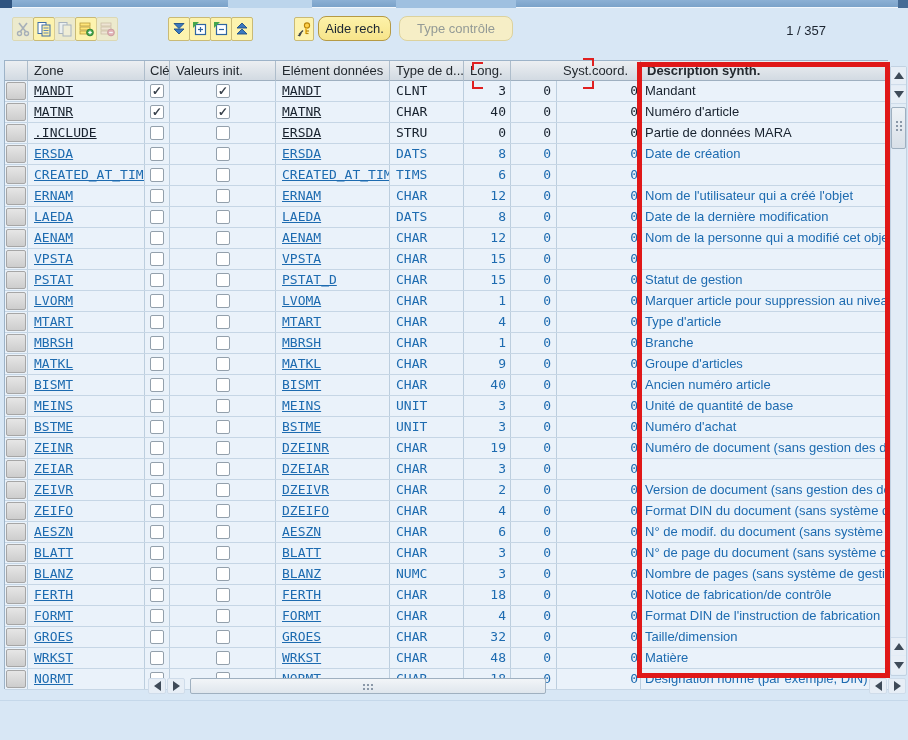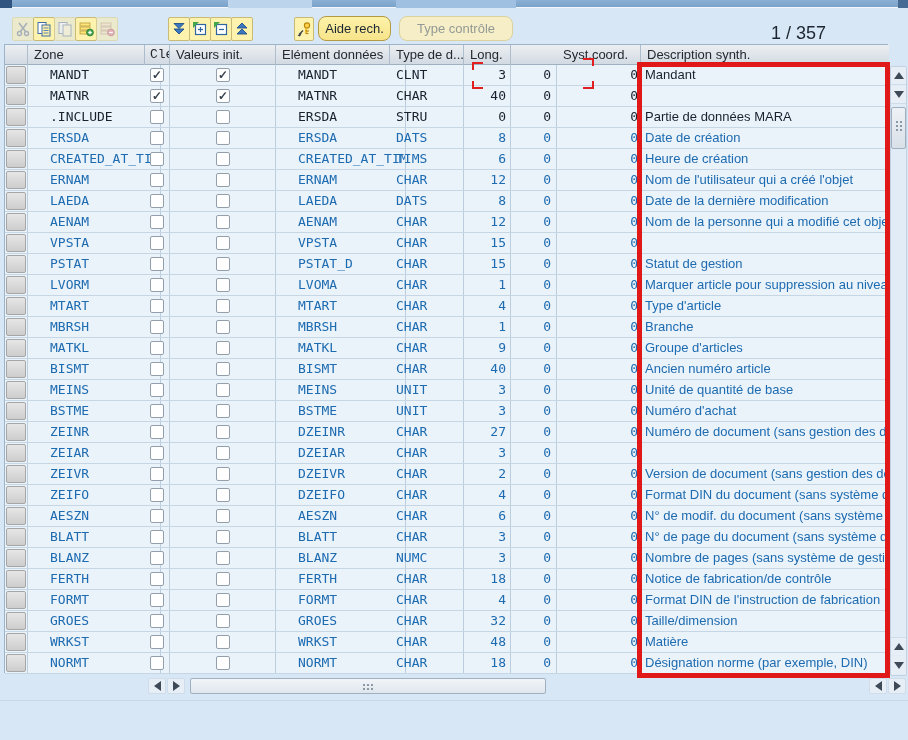--- a/index.html
+++ b/index.html
@@ -17,24 +17,24 @@
 
   
   .toolbar { position:absolute; left:0; top:10px; width:908px; height:36px; }
   .tbtn { position:absolute; top:7px; width:22px; height:24px; background:#fdf3ae;
       border:1px solid #c9ba76; border-radius:2px; display:flex; align-items:center; justify-content:center; cursor:pointer; }
   .tbtn.disabled { background:#f3ecc0; border-color:#ddd3a0; opacity:.75; }
   .txtbtn { position:absolute; top:6px; height:25px; border-radius:8px; font-size:13px;
       display:flex; align-items:center; justify-content:center; cursor:pointer; }
   .btn-aide { left:318px; width:73px; background:linear-gradient(#fdf2a9,#f7e48a); border:1px solid #b59a45; color:#1d2733; }
   .btn-type { left:399px; width:114px; background:#f6eec6; border:1px solid #dcd29e; color:#939a96; }
-  .counter { position:absolute; left:740px; top:13px; width:86px; text-align:right; font-size:18px; color:#1c2530; }
+  .counter { position:absolute; left:740px; top:13px; width:86px; text-align:right; font-size:13px; color:#1c2530; }
 
   
-  .tablewrap { position:absolute; left:4px; top:44px; width:884px; height:629px;
+  .tablewrap { position:absolute; left:4px; top:60px; width:884px; height:629px;
       background:#eaf2fa; border:1px solid #9db3c8; border-right:none; }
 
   .hrow { position:absolute; left:0; top:0; width:884px; height:20px;
       background:linear-gradient(#eceff2,#d2dae2); border-bottom:1px solid #9fb0c0; }
   .hcell { position:absolute; top:0; height:20px; font-size:13px; color:#23292f; line-height:19px;
       padding-left:6px; border-right:1px solid #aebdcb; overflow:hidden; white-space:nowrap; cursor:pointer; }
 
   .rows { position:absolute; left:0; top:20px; width:884px; height:609px; }
   .trow { position:relative; width:884px; height:21px; border-bottom:1px solid #c6d6e5; background:#eaf2fa; }
   .cell { position:absolute; top:0; height:20px; line-height:20px; font-size:13px; overflow:hidden;
@@ -48,33 +48,33 @@
   .c-val  { left:165px; width:106px; }
   .c-elem { left:271px; width:114px; padding-left:6px; }
   .c-type { left:385px; width:74px;  padding-left:6px; }
   .c-long { left:459px; width:47px;  text-align:right; padding-right:4px; }
   .c-deci { left:506px; width:46px;  text-align:right; padding-right:5px; }
   .c-syst { left:552px; width:84px;  text-align:right; padding-right:2px; }
   .c-desc { left:636px; width:248px; padding-left:4px; border-right:none; font-family:"Liberation Sans",sans-serif; }
 
   .h-sel  { left:0;   width:23px; }
   .h-zone { left:23px;  width:117px; }
-  .h-cle  { left:140px; width:25px; padding-left:5px;font-family:Liberation Mono, monospace; }
+  .h-cle  { left:140px; width:25px; padding-left:5px; }
   .h-val  { left:165px; width:106px; }
   .h-elem { left:271px; width:114px; }
   .h-type { left:385px; width:74px; }
   .h-long { left:459px; width:47px; }
   .h-deci { left:506px; width:46px;margin-top:32px; }
   .h-syst { left:552px; width:84px; }
-  .h-desc { left:636px; width:248px; border-right:none; }
+  .h-desc { left:636px; width:248px; border-right:none;font-weight:bold; }
 
   .selbtn { position:absolute; left:1px; top:1px; width:20px; height:18px;
       background:linear-gradient(#e6e6e6,#cdcdcd); border:1px solid #a6a6a6; border-radius:2px; cursor:pointer; }
 
-  .link { cursor:pointer;margin-left:16px; }
+  .link { text-decoration:underline; cursor:pointer; }
 
   .checkbox { position:absolute; top:3px; width:14px; height:14px; background:#fff;
       border:1px solid #93a0ac; border-radius:2px; cursor:pointer; font-size:12px; line-height:12px;
       text-align:center; color:#39424c; font-weight:bold; }
   .c-cle .checkbox { left:5px; }
   .c-val .checkbox { left:46px; }
 
   
   .red-rect { position:absolute; left:637px; top:62px; width:253px; height:616px;
       border:5px solid #e01818; z-index:6; pointer-events:none; }
@@ -256,20 +256,21 @@
             <span class="checkbox checked">✓</span>
           </div>
       <div class="cell c-val">
             <span class="checkbox checked">✓</span>
           </div>
       <div class="cell c-elem mono link">MATNR</div>
       <div class="cell c-type mono">CHAR</div>
       <div class="cell c-long mono">40</div>
       <div class="cell c-deci mono">0</div>
       <div class="cell c-syst mono">0</div>
+      <div class="cell c-desc">Numéro d'article</div>
     </div>
 
     <div class="trow dark">
       <div class="cell c-sel">
             <span class="selbtn"></span>
           </div>
       <div class="cell c-zone mono link">.INCLUDE</div>
       <div class="cell c-cle">
             <span class="checkbox"></span>
           </div>
@@ -312,21 +313,20 @@
             <span class="checkbox"></span>
           </div>
       <div class="cell c-val">
             <span class="checkbox"></span>
           </div>
       <div class="cell c-elem mono link">CREATED_AT_TIME</div>
       <div class="cell c-type mono">TIMS</div>
       <div class="cell c-long mono">6</div>
       <div class="cell c-deci mono">0</div>
       <div class="cell c-syst mono">0</div>
-      <div class="cell c-desc">Heure de création</div>
     </div>
 
     <div class="trow">
       <div class="cell c-sel">
             <span class="selbtn"></span>
           </div>
       <div class="cell c-zone mono link">ERNAM</div>
       <div class="cell c-cle">
             <span class="checkbox"></span>
           </div>
@@ -555,21 +555,21 @@
           </div>
       <div class="cell c-zone mono link">ZEINR</div>
       <div class="cell c-cle">
             <span class="checkbox"></span>
           </div>
       <div class="cell c-val">
             <span class="checkbox"></span>
           </div>
       <div class="cell c-elem mono link">DZEINR</div>
       <div class="cell c-type mono">CHAR</div>
-      <div class="cell c-long mono">27</div>
+      <div class="cell c-long mono">19</div>
       <div class="cell c-deci mono">0</div>
       <div class="cell c-syst mono">0</div>
       <div class="cell c-desc">Numéro de document (sans gestion des doc</div>
     </div>
 
     <div class="trow">
       <div class="cell c-sel">
             <span class="selbtn"></span>
           </div>
       <div class="cell c-zone mono link">ZEIAR</div>

